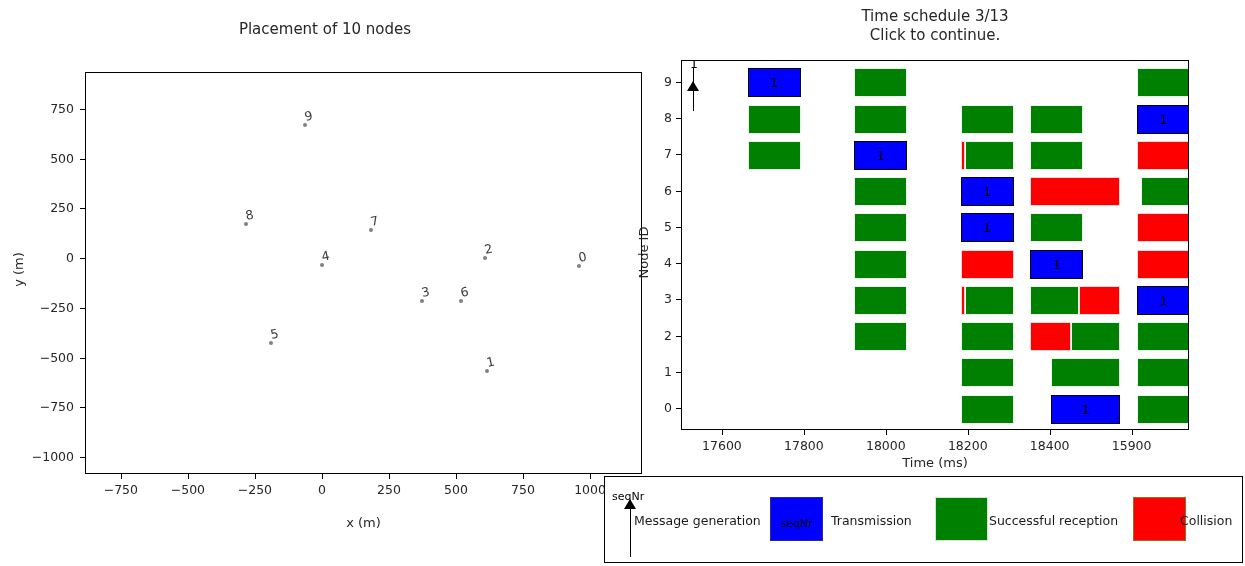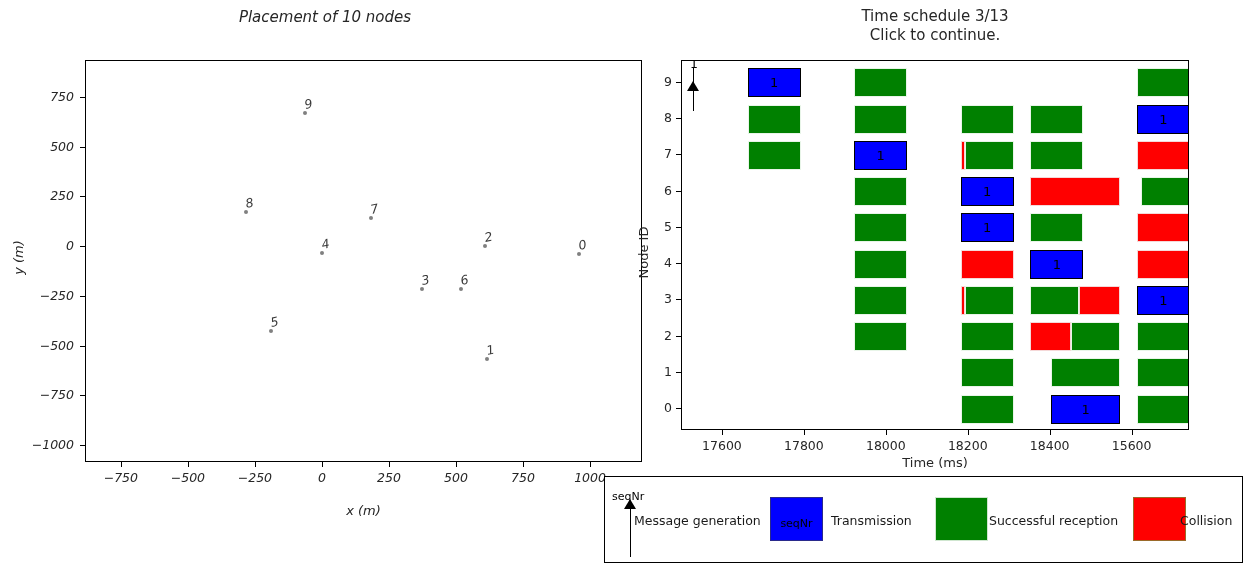--- a/index.html
+++ b/index.html
@@ -6,21 +6,21 @@
   body{width:1245px;height:566px;position:relative;overflow:hidden;
        font-family:"DejaVu Sans","Liberation Sans",sans-serif;color:#000;}
   .abs{position:absolute;}
 
   
   .ttl{font-size:15px;color:#262626;text-align:center;white-space:nowrap;}
   .axlab{font-size:13px;color:#262626;white-space:nowrap;}
   .tick{font-size:12.5px;color:#262626;white-space:nowrap;}
 
   
-  #scatter-panel{left:0;top:0;width:650px;height:460px;font-style:italic;}
+  #scatter-panel{left:0;top:12px;width:650px;height:460px;}
   #scatter-frame{left:85px;top:60px;width:557px;height:402px;
                  border:1.1px solid #000;box-sizing:border-box;background:#fff;}
   .node-dot{width:4px;height:4px;border-radius:50%;background:#808080;}
   .node-lbl{font-size:12.5px;color:#3a3a3a;
             transform:rotate(-12deg);transform-origin:left bottom;white-space:nowrap;}
   .tk-x{position:absolute;width:0;height:5px;border-left:1.1px solid #000;top:462px;}
   .tk-y{position:absolute;height:0;width:5px;border-top:1.1px solid #000;left:80px;}
 
   
   #sched-frame{left:681px;top:60px;width:508px;height:370px;
@@ -209,21 +209,21 @@
     <div class="abs tick" style="left: 676.968px; top: 438px; width: 90px; text-align: center;">17600</div>
     <div class="tk-sx" style="left: 803.903px;"></div>
     <div class="abs tick" style="left: 758.903px; top: 438px; width: 90px; text-align: center;">17800</div>
     <div class="tk-sx" style="left: 885.839px;"></div>
     <div class="abs tick" style="left: 840.839px; top: 438px; width: 90px; text-align: center;">18000</div>
     <div class="tk-sx" style="left: 967.774px;"></div>
     <div class="abs tick" style="left: 922.774px; top: 438px; width: 90px; text-align: center;">18200</div>
     <div class="tk-sx" style="left: 1049.71px;"></div>
     <div class="abs tick" style="left: 1004.71px; top: 438px; width: 90px; text-align: center;">18400</div>
     <div class="tk-sx" style="left: 1131.65px;"></div>
-    <div class="abs tick" style="left: 1086.65px; top: 438px; width: 90px; text-align: center;">15600</div>
+    <div class="abs tick" style="left: 1086.65px; top: 438px; width: 90px; text-align: center;">15900</div>
   </div>
 <div id="sched-ticks-y">
     <div class="tk-sy" style="top: 408.235px;"></div>
     <div class="abs tick" style="left: 630px; top: 400.235px; width: 42px; text-align: right;">0</div>
     <div class="tk-sy" style="top: 371.961px;"></div>
     <div class="abs tick" style="left: 630px; top: 363.961px; width: 42px; text-align: right;">1</div>
     <div class="tk-sy" style="top: 335.686px;"></div>
     <div class="abs tick" style="left: 630px; top: 327.686px; width: 42px; text-align: right;">2</div>
     <div class="tk-sy" style="top: 299.412px;"></div>
     <div class="abs tick" style="left: 630px; top: 291.412px; width: 42px; text-align: right;">3</div>

